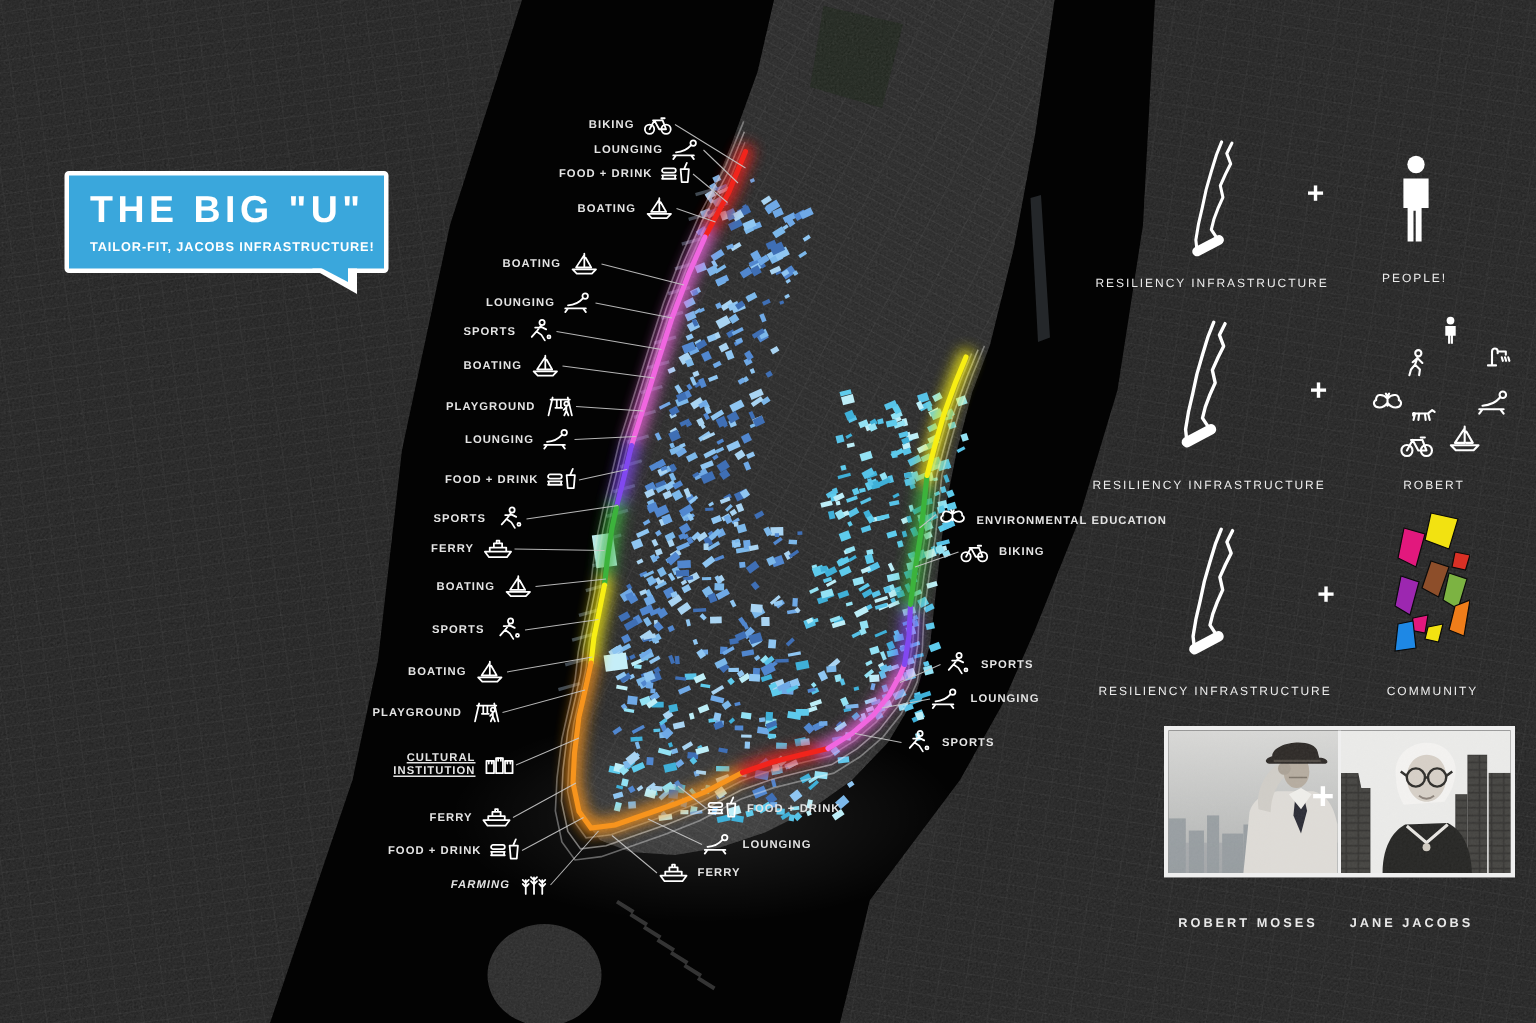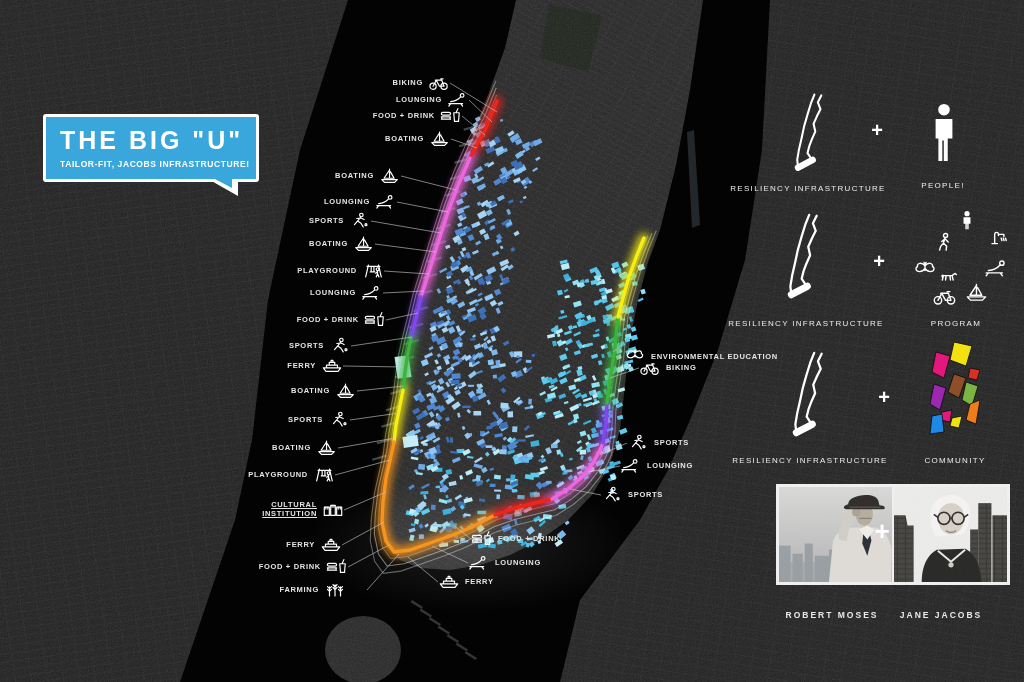--- a/index.html
+++ b/index.html
@@ -1170,21 +1170,21 @@
           <path d="M2.5,11.5 H21.5 L18.5,15.5 H5.5 Z M6,11.5 V8.5 H18 V11.5 M9,8.5 V5.5 H15 V8.5 M11,5.5 V3.5 h2 V5.5"></path>
         </svg>
       </div>
       <div class="mlabel w" style="right: 676px; top: 558px;">
         <span class="mtext">FOOD + DRINK</span>
         <svg class="micon" viewBox="0 0 24 18" stroke="#fff" fill="none">
           <rect x="1.5" y="5.5" width="10" height="3" rx="1.5"></rect>
           <path d="M1.5,10.5 h10 M1.5,13 h10 M2,10.5 v2.5 M11,10.5 v2.5 M15,6 h6 l-0.8,9.5 h-4.4 Z M17.5,6 L19.5,1.5"></path>
         </svg>
       </div>
-      <div class="mlabel w" style="right: 678px; top: 581px;">
+      <div class="mlabel w" style="right: 657px; top: 581px; font-style: italic;">
         <span class="mtext">FARMING</span>
         <svg class="micon" viewBox="0 0 24 18" stroke="#fff" fill="none">
           <path d="M6,16 V6 M6,8 L3.8,5.8 M6,8 L8.2,5.8 M6,11 L3.8,8.8 M6,11 L8.2,8.8 M12,16 V4 M12,6 L9.8,3.8 M12,6 L14.2,3.8 M12,9 L9.8,6.8 M12,9 L14.2,6.8 M18,16 V6 M18,8 L15.8,5.8 M18,8 L20.2,5.8 M18,11 L15.8,8.8 M18,11 L20.2,8.8"></path>
         </svg>
       </div>
       <div class="mlabel e" style="left: 471px; top: 530px;">
         <svg class="micon" viewBox="0 0 24 18" stroke="#fff" fill="none">
           <rect x="1.5" y="5.5" width="10" height="3" rx="1.5"></rect>
           <path d="M1.5,10.5 h10 M1.5,13 h10 M2,10.5 v2.5 M11,10.5 v2.5 M15,6 h6 l-0.8,9.5 h-4.4 Z M17.5,6 L19.5,1.5"></path>
         </svg>
@@ -1196,21 +1196,21 @@
           <path d="M14.8,6.2 C12,9.5 8,11 4,11.3 M2,13.5 H17 M4,13.5 L2,16.2 M15,13.5 L17,16.2"></path>
         </svg>
         <span class="mtext">LOUNGING</span>
       </div>
       <div class="mlabel e" style="left: 438px; top: 573px;">
         <svg class="micon" viewBox="0 0 24 18" stroke="#fff" fill="none">
           <path d="M2.5,11.5 H21.5 L18.5,15.5 H5.5 Z M6,11.5 V8.5 H18 V11.5 M9,8.5 V5.5 H15 V8.5 M11,5.5 V3.5 h2 V5.5"></path>
         </svg>
         <span class="mtext">FERRY</span>
       </div>
-      <div class="mlabel e" style="left: 624px; top: 348px;">
+      <div class="mlabel e" style="left: 624px; top: 338px;">
         <svg class="micon" viewBox="0 0 24 18" stroke="#fff" fill="none">
           <path d="M12,5 C9,1.8 4.5,2.2 5,6 C2.8,6.6 3.2,10.5 7,10.5 C9,10.5 11,9 12,7.5 M12,5 C15,1.8 19.5,2.2 19,6 C21.2,6.6 20.8,10.5 17,10.5 C15,10.5 13,9 12,7.5 M12,4 V9.5 M11,2 L12,3.8 L13,2"></path>
         </svg>
         <span class="mtext">ENVIRONMENTAL EDUCATION</span>
       </div>
       <div class="mlabel e" style="left: 639px; top: 359px;">
         <svg class="micon" viewBox="0 0 24 18" stroke="#fff" fill="none">
           <circle cx="5.5" cy="13" r="3.4"></circle>
           <circle cx="17.5" cy="13" r="3.4"></circle>
           <path d="M5.5,13 L9,6.5 L15,6.5 M9,6.5 L12.5,13 L17.5,13 M15,6.5 L17.5,13 M8,6.5 h2 M14,5 h2.5"></path>
@@ -1282,21 +1282,21 @@
         </svg></span>
       <span class="pic" style="left: 30px; top: 78px;"><svg class="micon big" viewBox="0 0 24 18" stroke="#fff" fill="none">
           <circle cx="5.5" cy="13" r="3.4"></circle>
           <circle cx="17.5" cy="13" r="3.4"></circle>
           <path d="M5.5,13 L9,6.5 L15,6.5 M9,6.5 L12.5,13 L17.5,13 M15,6.5 L17.5,13 M8,6.5 h2 M14,5 h2.5"></path>
         </svg></span>
       <span class="pic" style="left: 62px; top: 74px;"><svg class="micon big" viewBox="0 0 24 18" stroke="#fff" fill="none">
           <path d="M11.5,2 V12 M11.5,3 L5.5,12 H11.5 M12.5,5 L16.5,12 H12.5 M3,13.5 H20 L17,16.5 H6 Z"></path>
         </svg></span>
     </div>
-  <div class="rlabel" style="left:956px;top:319px">PROGRAM</div>
+  <div class="rlabel" style="left:956px;top:319px">ROBERT</div>
 
   <svg class="manh" style="left:788px;top:350px;width:58px;height:94px">
       <use href="#manh"></use>
     </svg>
   <div class="rlabel" style="left:810px;top:456px">RESILIENCY INFRASTRUCTURE</div>
   <span class="plus" style="left:884px;top:397px;font-size:20px">+</span>
   <svg id="community-map" viewBox="0 0 54 104">
     <g stroke="#0a0a0a" stroke-width=".8">
       <polygon points="28,2 46,6 40,26 24,20" fill="#f2e211"></polygon>
       <polygon points="10,12 24,16 18,38 6,32" fill="#e2187d"></polygon>

